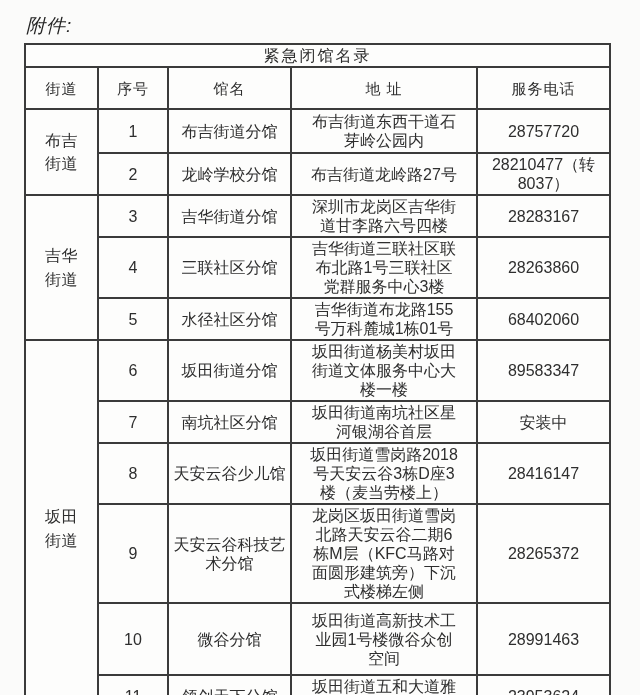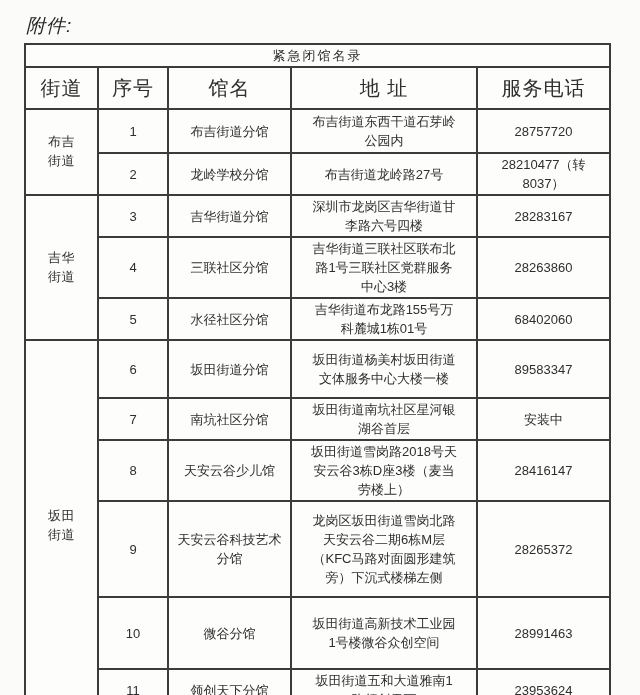--- a/index.html
+++ b/index.html
@@ -30,34 +30,34 @@
     table-layout: fixed;
     width: 585px;
     background: #fdfdfc;
   }
   .closure-table th,
   .closure-table td {
     border: 2px solid #3b3b3b;
     text-align: center;
     vertical-align: middle;
     font-weight: 400;
-    font-size: 13px;
+    font-size: 16px;
     line-height: 19px;
     padding: 1px 4px;
     word-break: break-word;
     overflow-wrap: break-word;
   }
   .title-cell {
     font-size: 17px;
     line-height: 20px;
     padding: 0;
     letter-spacing: 2px;
   }
   .header-row th {
-    font-size: 20px;
+    font-size: 15px;
     letter-spacing: 1px;
   }
   td.addr-cell {
     padding: 1px 17px;
   }
   .street {
     width: 2.15em;
     margin: 8px auto;
     line-height: 1.45;
     letter-spacing: 0.5px;

